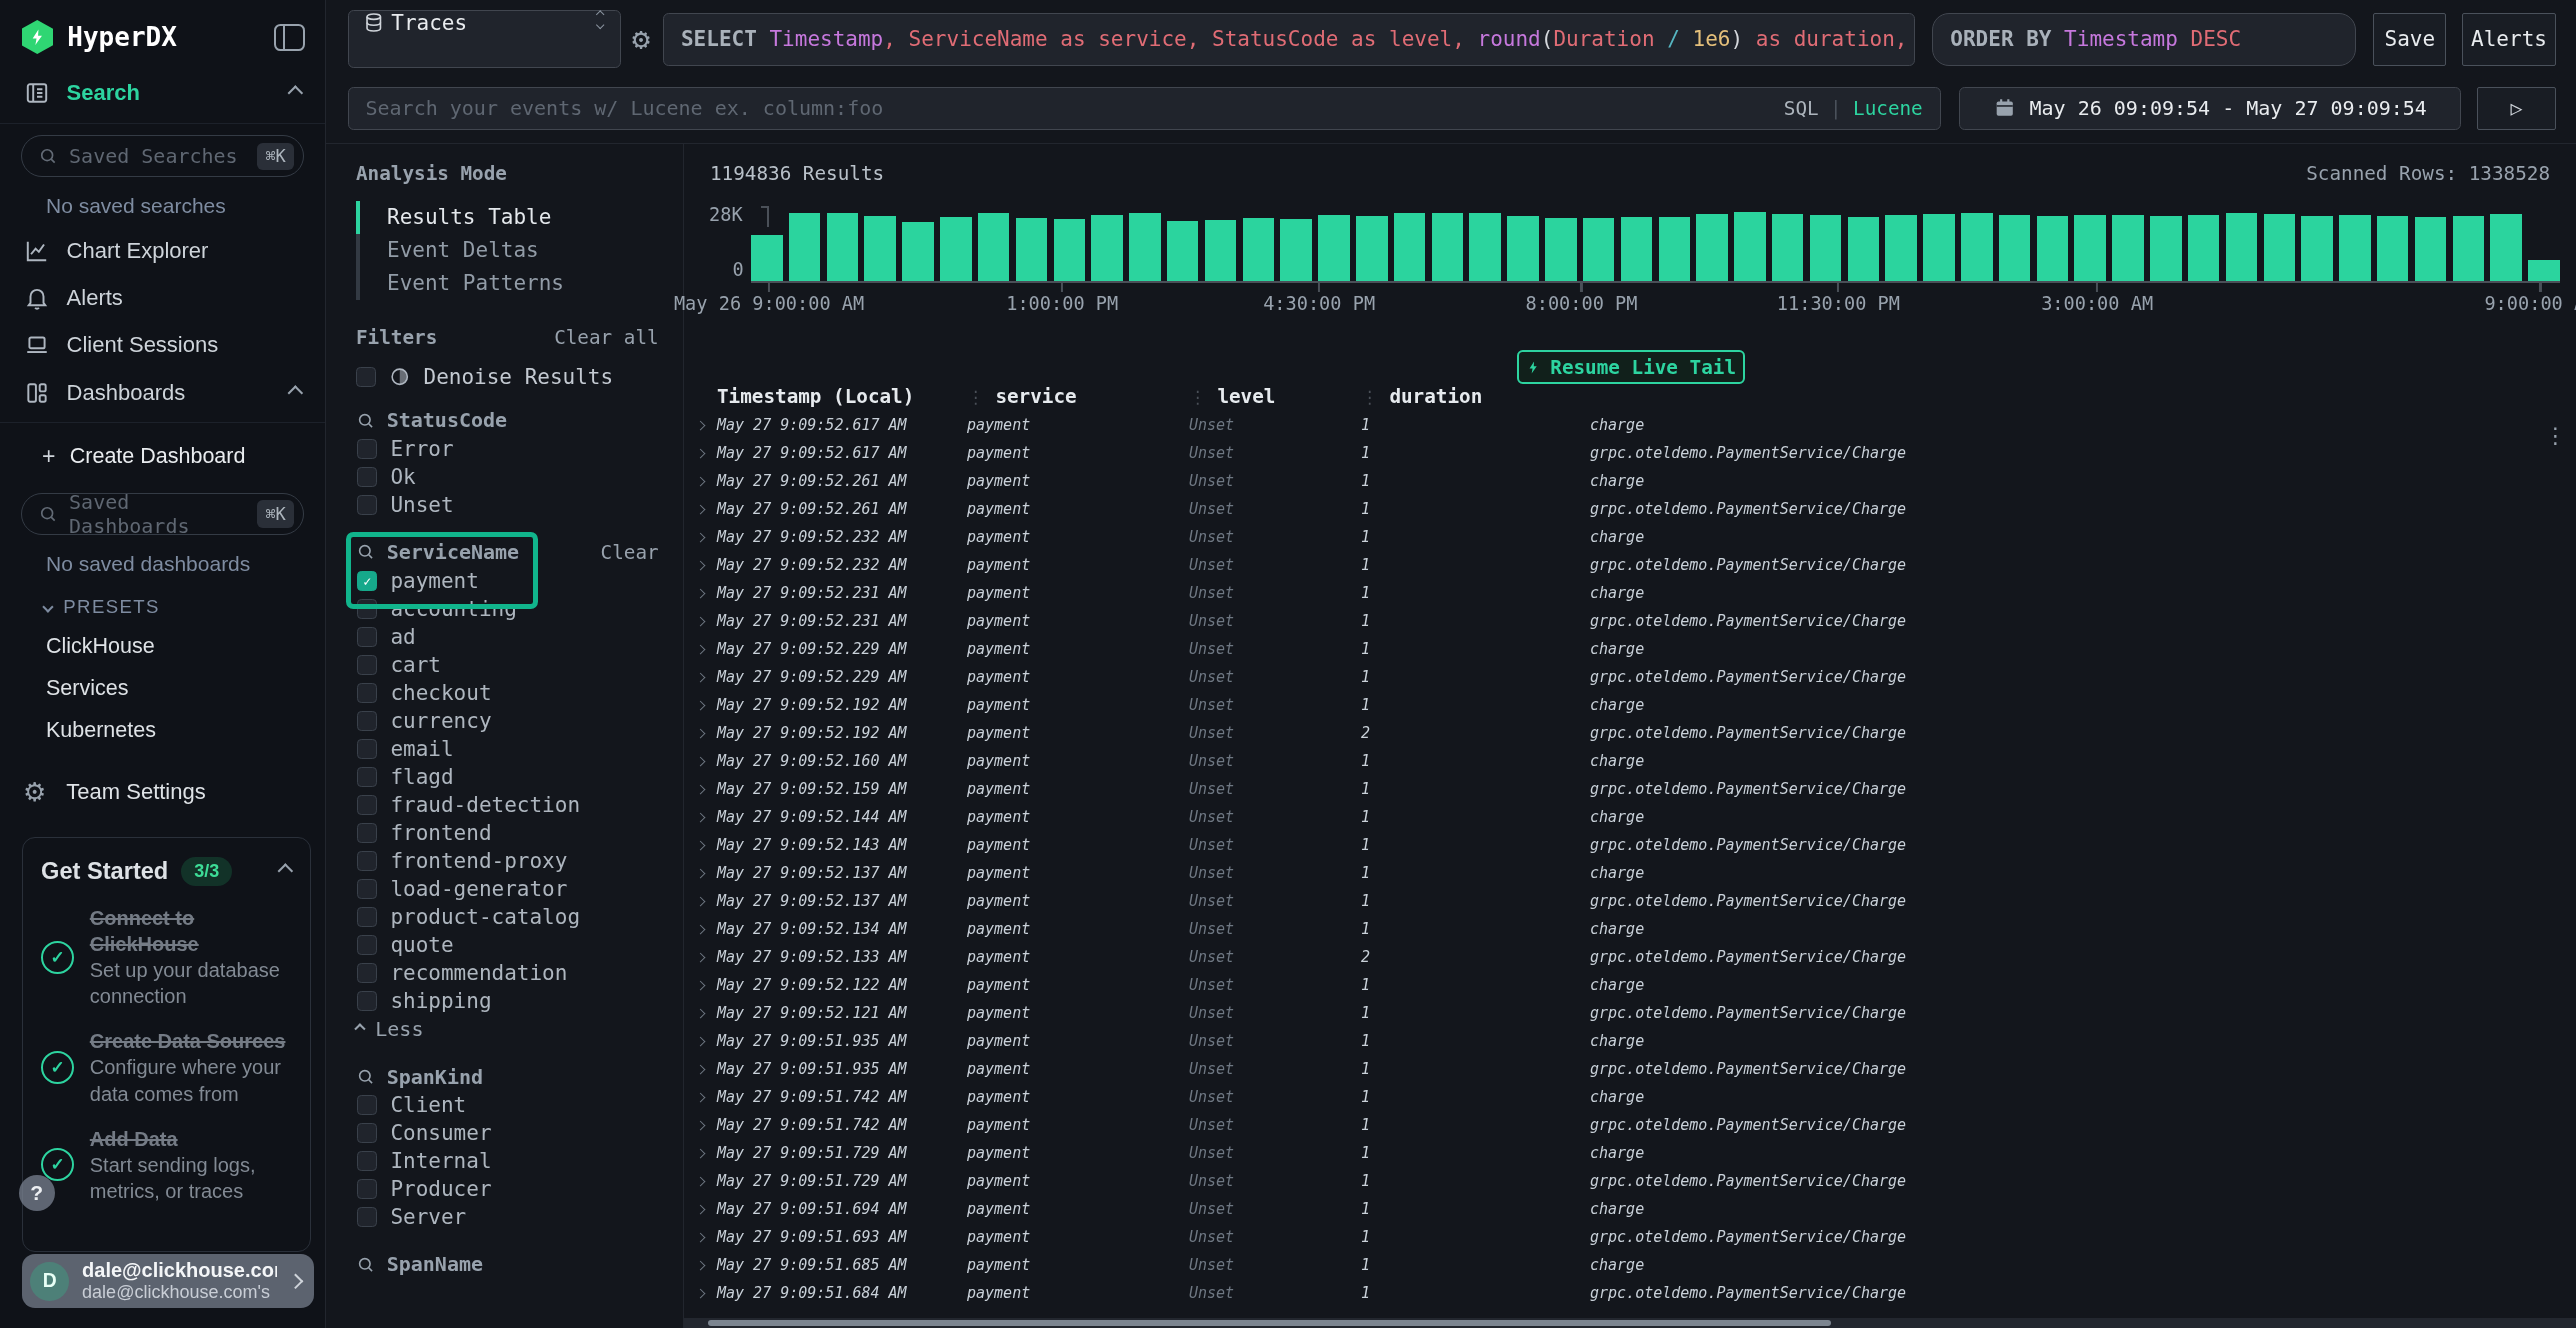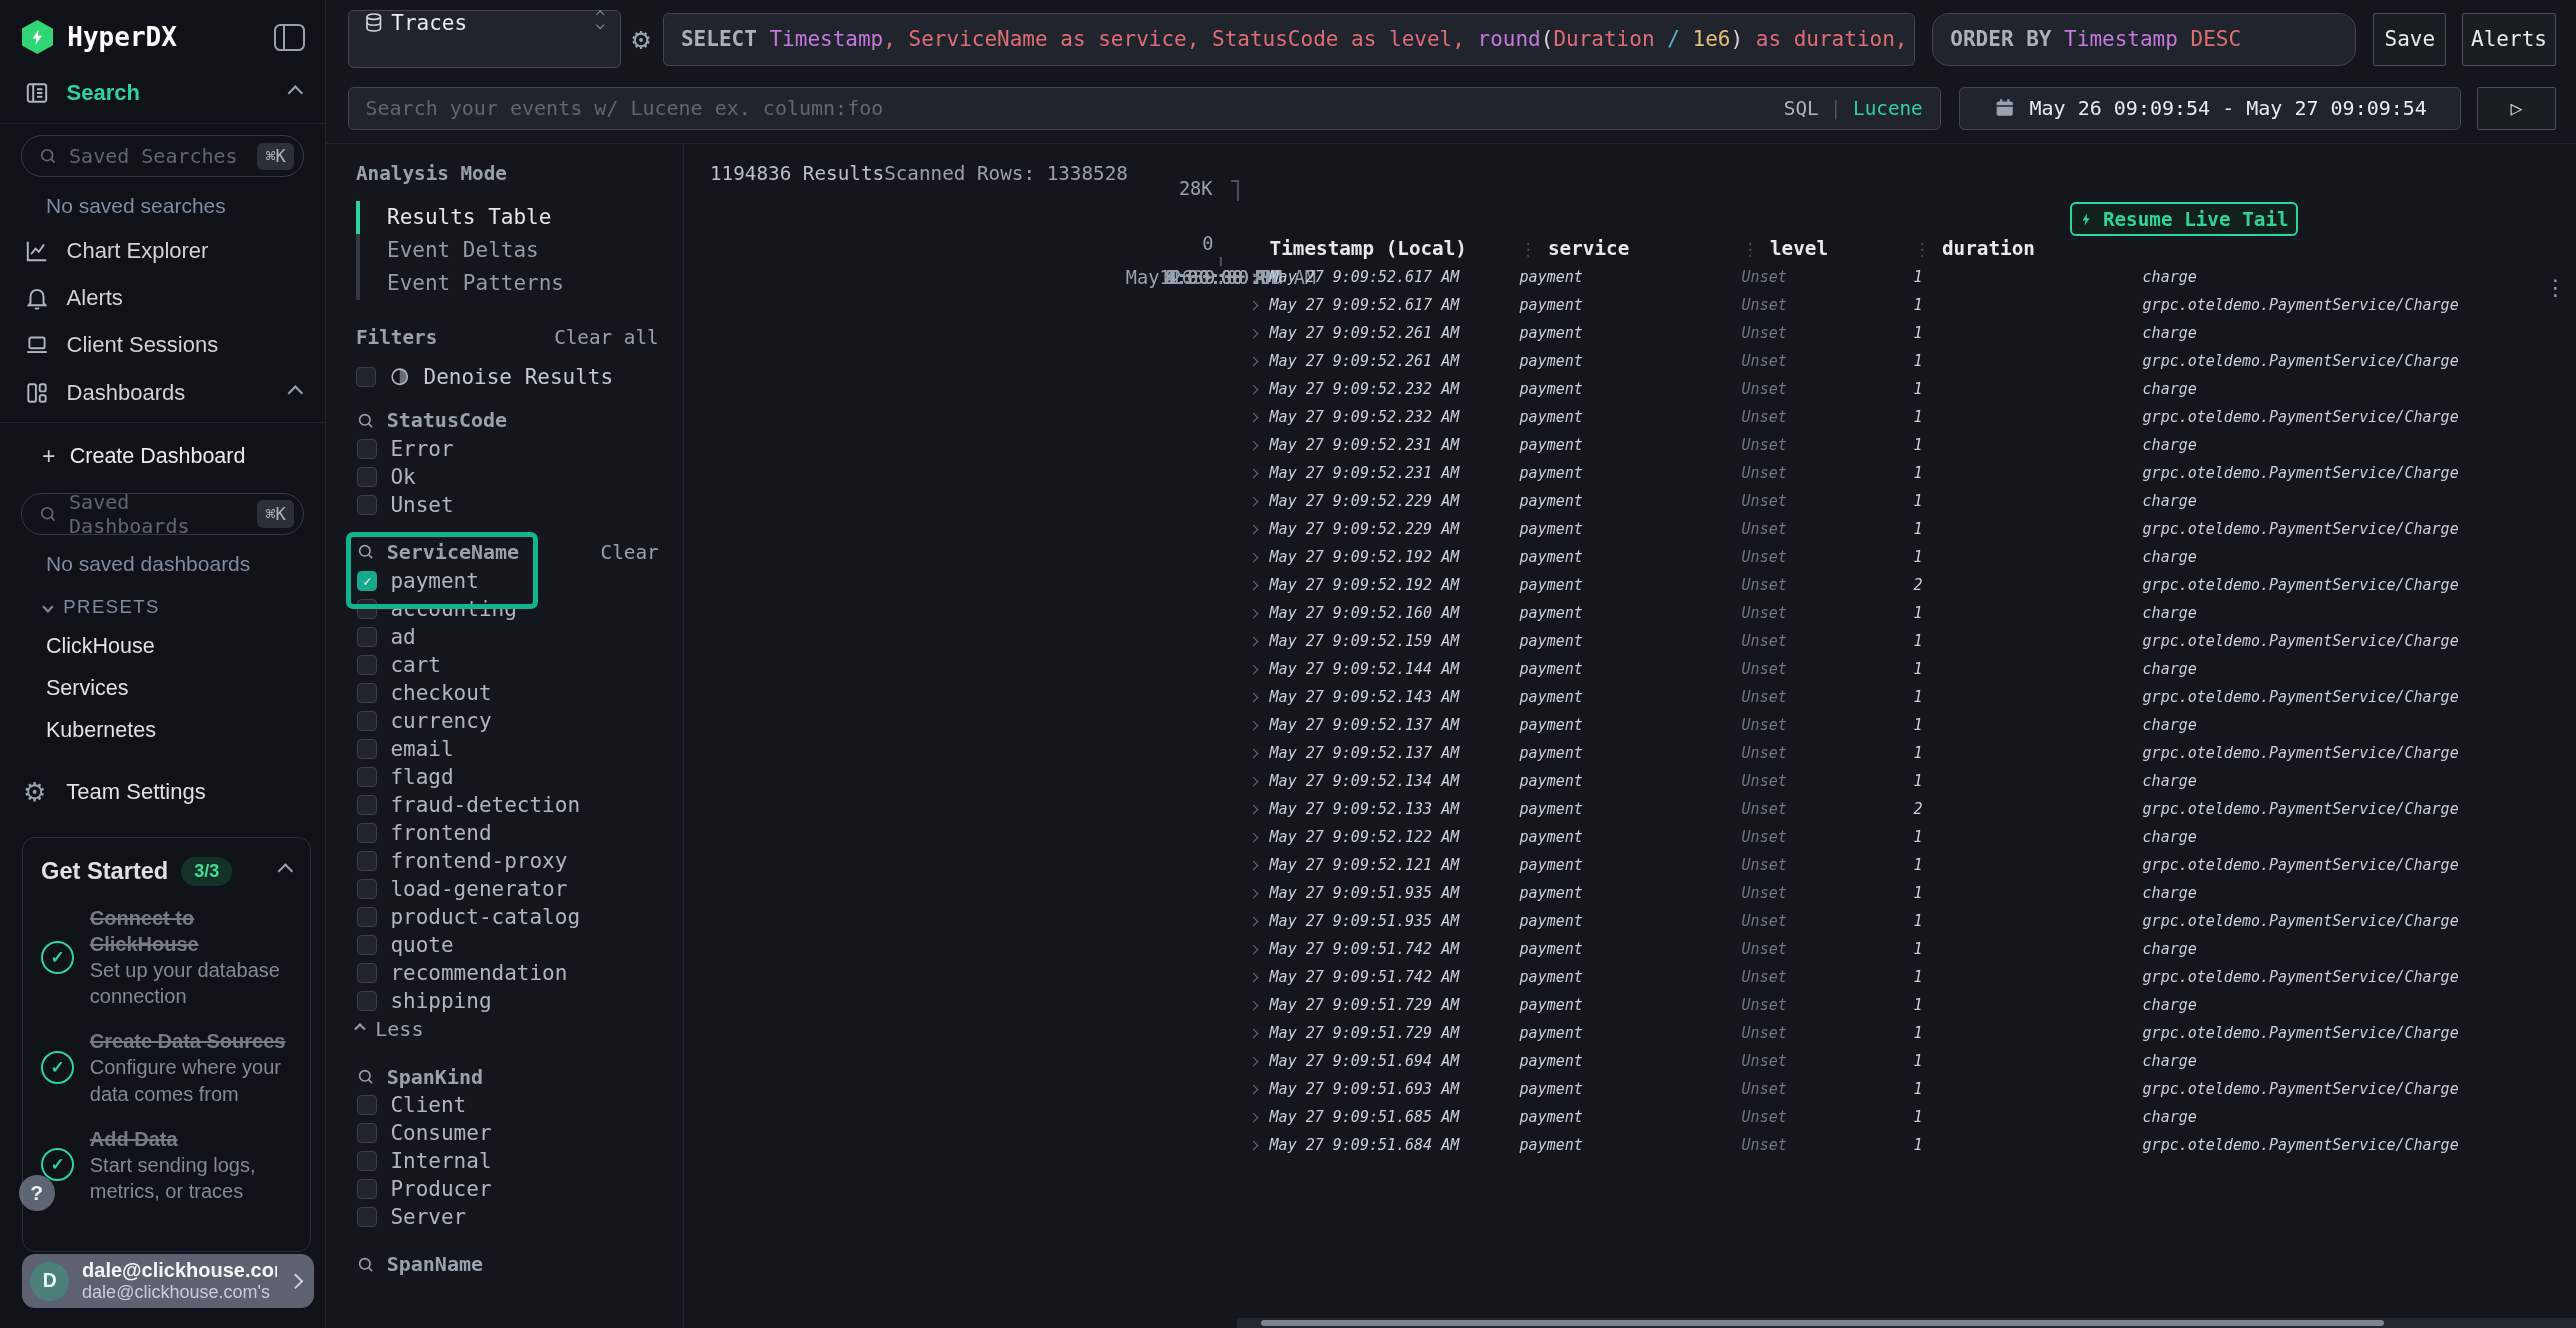--- a/index.html
+++ b/index.html
@@ -143,21 +143,21 @@
   .fg-head .icn svg { width:19.3px; height:19.3px; }
   .fg-clear { margin-left:auto; color:#98a2ad; font-weight:normal; font-size:19.3px; margin-right:11.4px; }
   .fitem { display:flex; align-items:center; gap:13px; height:28px; font-size:21px; color:#aeb6bf; padding-left:1.4px; }
   .less { display:flex; align-items:center; gap:11.4px; height:29px; color:#98a2ad; font-size:20px; }
   .less .chev { color:#98a2ad; }
   .hl-wrap { position:relative; }
   .hl-border { position:absolute; left:-10px; top:-5.7px; width:192px; height:77px; border:5px solid #11b58c;
                border-radius:7.2px; pointer-events:none; }
 
   
-  .results { flex:1; display:flex; flex-direction:row; position:relative; min-width:0; padding-top:18.6px; }
+  .results { flex:1; display:flex; flex-direction:column; position:relative; min-width:0; padding-top:18.6px; }
   .res-head { display:flex; padding:0 26px; font-size:19.3px; color:#b9c1c9; height:26px; }
   .scanned { margin-left:auto; color:#98a2ad; }
   .chart { position:relative; margin:23px 15.7px 0 67px; height:99px; }
   .bars { position:absolute; left:0; right:0; top:0; bottom:27px; display:flex; align-items:flex-end;
           justify-content:space-between; border-bottom:2.1px solid #4a5058; }
   .bar { width:31.5px; background:#2bd49e; }
   .ylab-top { position:absolute; left:-42px; top:-7.2px; font-size:18.6px; color:#98a2ad; }
   .ybracket { position:absolute; left:10px; top:-5.7px; width:7.9px; height:21.5px; border-right:2.1px solid #4a5058;
               border-top:2.1px solid #4a5058; }
   .ylab-bottom { position:absolute; left:-18.6px; bottom:30px; font-size:18.6px; color:#98a2ad; }

